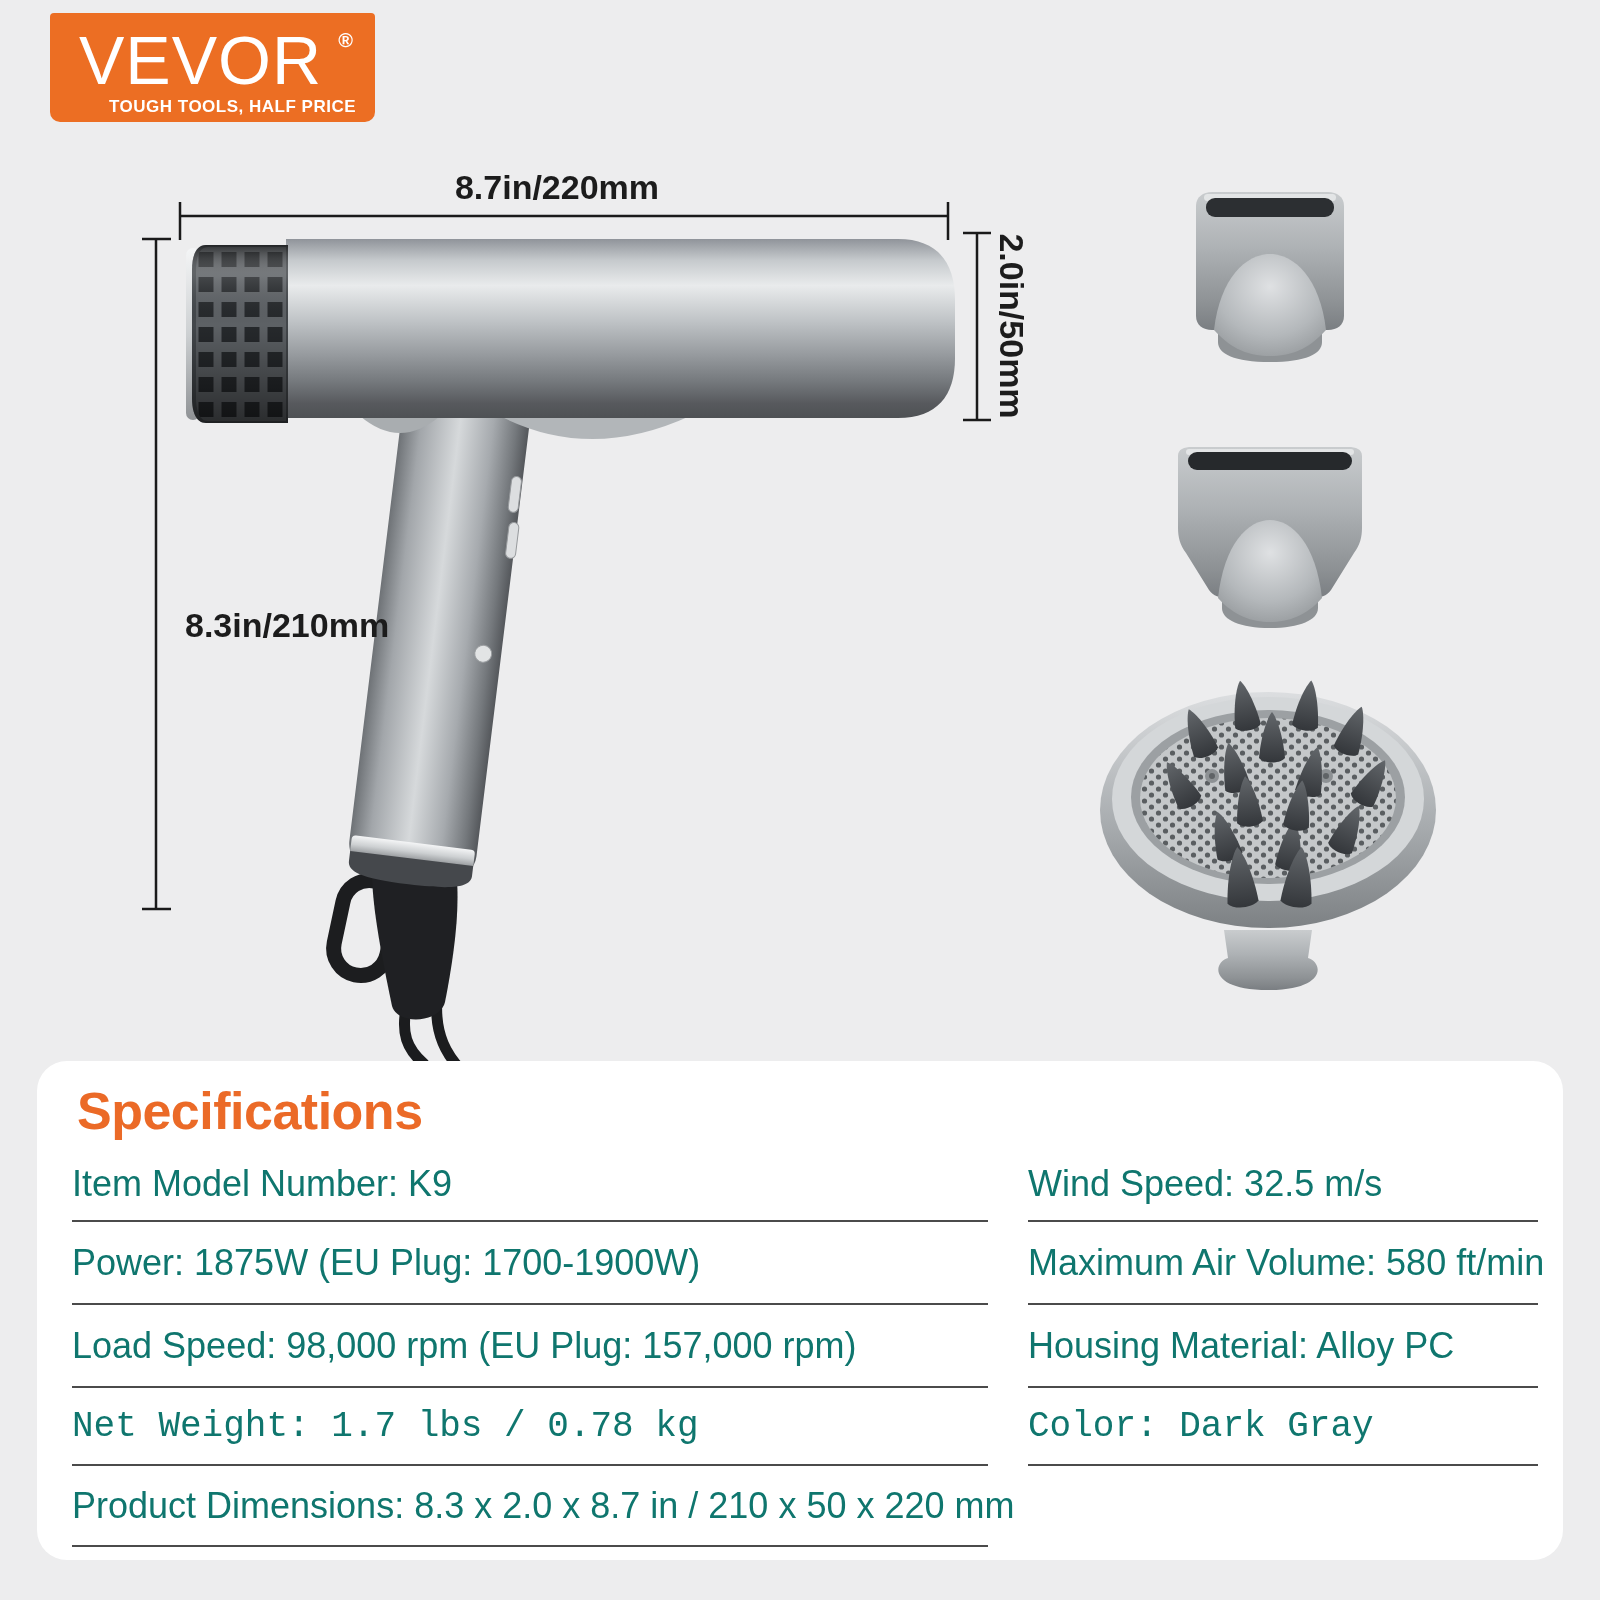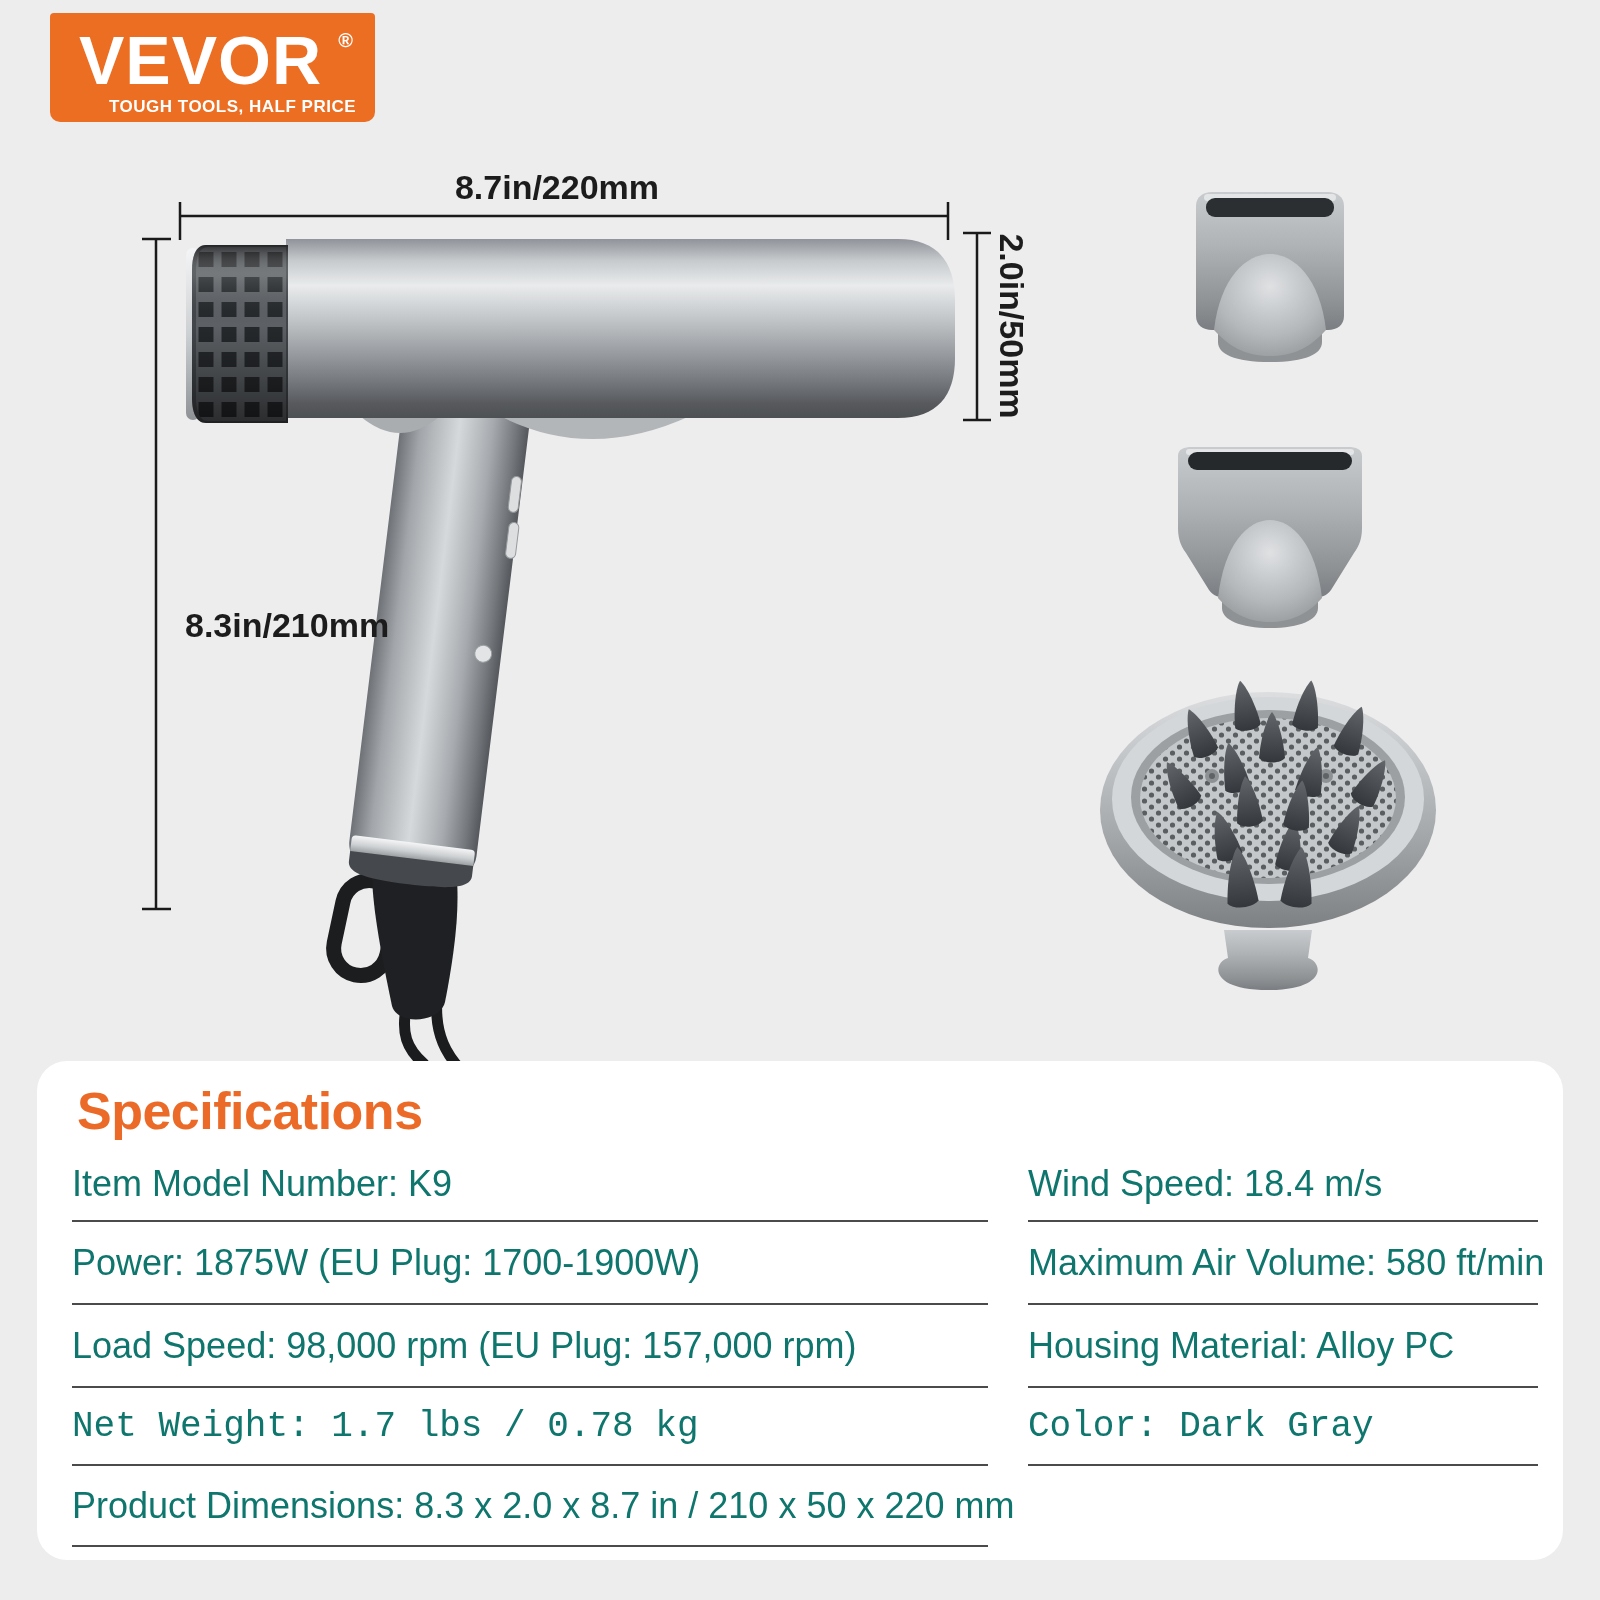--- a/index.html
+++ b/index.html
@@ -1,21 +1,21 @@
 <!DOCTYPE html>
 <html><head>
 <meta charset="utf-8">
 <style>
   html,body{margin:0;padding:0;background:#ededee;}
   #page{position:relative;width:1600px;height:1600px;background:#ededee;overflow:hidden;
         font-family:"Liberation Sans","DejaVu Sans",sans-serif;}
   
   .logo{position:absolute;left:50px;top:13px;width:325px;height:109px;background:#ec6e23;
         border-radius:4px 4px 10px 10px;text-align:center;color:#fff;}
-  .logo .word{position:absolute;left:0;right:24px;top:8px;font-size:68px;font-weight:bold;letter-spacing:1px;}
+  .logo .word{position:absolute;left:0;right:24px;top:8px;font-size:68px;font-weight:normal;letter-spacing:1px;}
   .logo .reg{position:absolute;right:22px;top:16px;font-size:20px;font-weight:bold;}
   .logo .tag{position:absolute;left:8px;right:0;top:84px;font-size:17px;font-weight:bold;letter-spacing:.5px;padding-left:32px;}
   
   #scene{position:absolute;left:0;top:0;}
   
   .card{position:absolute;left:37px;top:1061px;width:1526px;height:499px;background:#ffffff;border-radius:30px;}
   .card h2{position:absolute;left:32px;top:12px;margin:8px;font-size:52px;letter-spacing:-.5px;color:#eb6a27;font-weight:bold;}
   .col{position:absolute;top:86px;}
   .col.left{left:35px;width:916px;}
   .col.right{left:991px;width:510px;}
@@ -253,21 +253,21 @@
       <div class="spec-row r4">
           <span>Net Weight: 1.7 lbs / 0.78 kg</span>
         </div>
       <div class="spec-row r5">
           <span>Product Dimensions: 8.3 x 2.0 x 8.7 in / 210 x 50 x 220 mm</span>
         </div>
     </div>
 
     <div class="col right">
       <div class="spec-row r1">
-          <span>Wind Speed: 18.4 m/s</span>
+          <span>Wind Speed: 32.5 m/s</span>
         </div>
       <div class="spec-row r2">
           <span>Maximum Air Volume: 580 ft/min</span>
         </div>
       <div class="spec-row r3">
           <span>Housing Material: Alloy PC</span>
         </div>
       <div class="spec-row r4">
           <span>Color: Dark Gray</span>
         </div>

